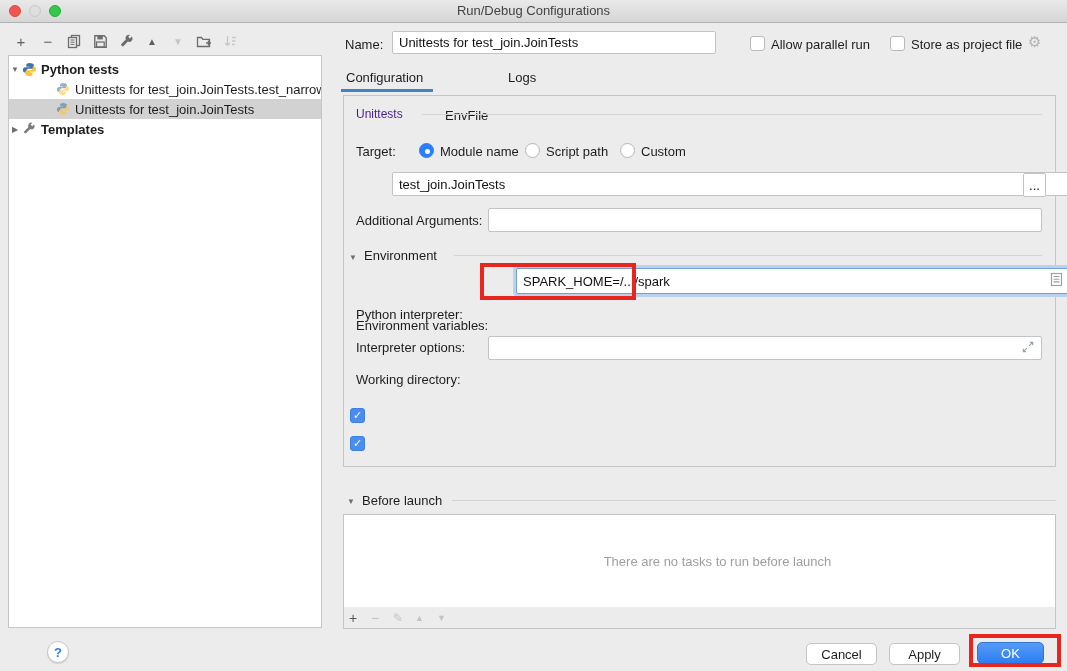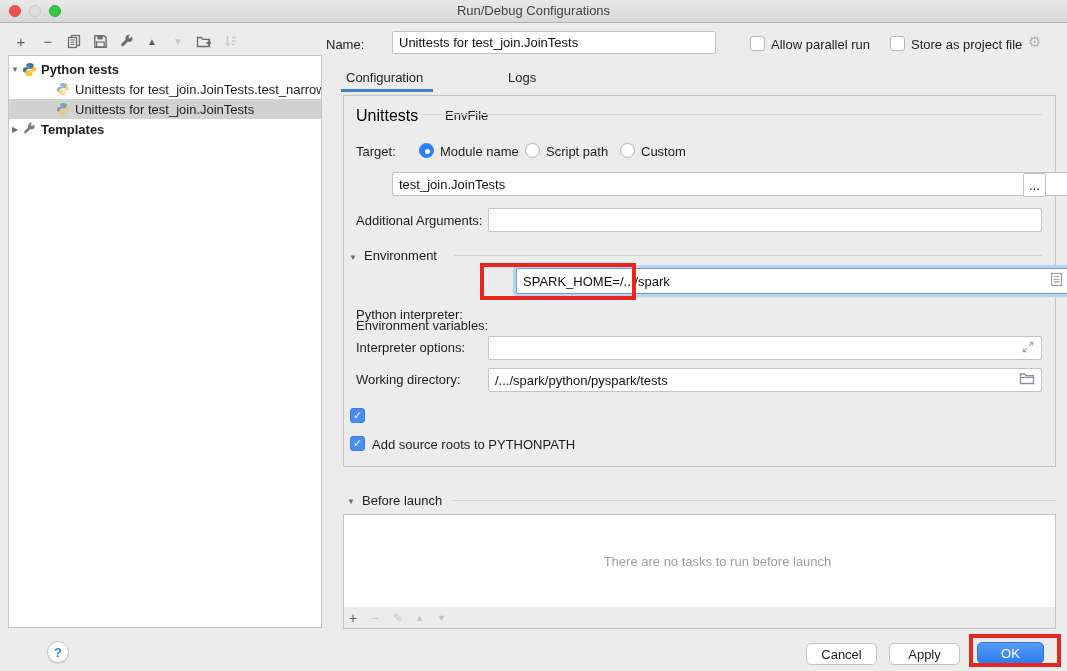--- a/index.html
+++ b/index.html
@@ -22,21 +22,21 @@
   .trow .exp{width:12px;text-align:center;font-size:8px;color:#6e6e6e;flex:0 0 12px;}
   .trow .ic{flex:0 0 16px;height:16px;margin-right:4px;display:flex;align-items:center;justify-content:center;}
   .trow.sel{background:#d2d2d2;}
   .bold{font-weight:bold;}
   
   .lbl{position:absolute;font-size:13px;color:#1d1d1f;white-space:nowrap;}
   .field{position:absolute;background:#fff;border:1px solid #c3c3c3;border-radius:2px;box-sizing:border-box;
     font-size:13px;color:#111;display:flex;align-items:center;padding:0 6px;white-space:nowrap;overflow:hidden;}
   input.field{outline:none;padding:0 6px;}
   .field .spacer{flex:1;}
-  .seclbl{position:absolute;font-size:16px;color:#000000;white-space:nowrap;}
+  .seclbl{position:absolute;font-size:12px;color:#4c1d95;white-space:nowrap;}
   .divline{position:absolute;height:1px;background:#d4d4d4;}
   .tri{position:absolute;font-size:8px;color:#6e6e6e;}
   
   .tab{position:absolute;top:70px;font-size:13px;color:#1d1d1f;}
   .tabline{position:absolute;top:89px;height:3px;background:#4083c9;}
   
   .radio{position:absolute;width:15px;height:15px;border-radius:50%;background:#fff;border:1px solid #b5b5b5;box-sizing:border-box;}
   .radio.on{background:#2c7ef8;border-color:#2c7ef8;}
   .radio.on::after{content:"";position:absolute;left:5px;top:5px;width:5px;height:5px;border-radius:50%;background:#fff;}
   .cb{position:absolute;width:15px;height:15px;border-radius:3px;background:#fff;border:1px solid #b9b9b9;box-sizing:border-box;}
@@ -144,21 +144,21 @@
       <span class="exp">▶</span>
       <span class="ic">
           <svg width="14" height="14" viewBox="0 0 15 15">
             <path d="M13.4 3.3a3.4 3.4 0 0 1-4.5 4.3L4.6 11.9a1.5 1.5 0 0 1-2.1-2.1l4.3-4.3A3.4 3.4 0 0 1 11.1.9L9.2 2.8l1.7 1.7 1.9-1.9c.3.5.5 1.1.6 1.7z" fill="#7d7d7d"></path>
           </svg>
         </span>
       <span class="bold">Templates</span>
     </div>
   </div>
 
-  <span class="lbl" style="left:326px;top:37px;">Name:</span>
+  <span class="lbl" style="left:345px;top:37px;">Name:</span>
   <input class="field" style="left: 392px; top: 31px; width: 324px; height: 23px;" readonly="" value="Unittests for test_join.JoinTests">
   <span class="cb" style="left:750px;top:36px;"></span>
   <span class="lbl" style="left:771px;top:37px;">Allow parallel run</span>
   <span class="cb" style="left:890px;top:36px;"></span>
   <span class="lbl" style="left:911px;top:37px;">Store as project file</span>
   <span class="abs" style="left:1028px;top:33px;font-size:15px;color:#b2b2b2;">⚙</span>
 
   <span class="tab" style="left:346px;">Configuration</span>
   <span class="tab" style="left:445px;margin-top:38px;">EnvFile</span>
   <span class="tab" style="left:508px;">Logs</span>
@@ -203,32 +203,23 @@
     <span class="lbl" style="left:12px;top:244px;">Interpreter options:</span>
     <div class="field" style="left:144px;top:240px;width:554px;height:24px;">
       <span></span>
       <span class="spacer"></span>
       <span><svg width="14" height="14" viewBox="0 0 15 15">
             <path d="M9.5 2.5h3v3M12.5 2.5 8.6 6.4M5.5 12.5h-3v-3M2.5 12.5l3.9-3.9" stroke="#98a0a8" stroke-width="1.2" fill="none"></path>
           </svg></span>
     </div>
 
     <span class="lbl" style="left:12px;top:276px;">Working directory:</span>
-    <div class="field" style="left:144px;top:272px;width:554px;height:24px;">
-      <span>/.../spark/python/pyspark/tests</span>
-      <span class="spacer"></span>
-      <span><svg width="16" height="13" viewBox="0 0 16 13">
-            <path d="M1.5 2h4.3L7 3.8h7.5v7.7H1.5z" fill="none" stroke="#8a95a0" stroke-width="1.4"></path>
-            <path d="M1.5 5.5h13" stroke="#8a95a0" stroke-width="1.2"></path>
-          </svg></span>
-    </div>
 
     <span class="cb on" style="left:6px;top:312px;"></span>
     <span class="cb on" style="left:6px;top:340px;"></span>
-    <span class="lbl" style="left:28px;top:341px;">Add source roots to PYTHONPATH</span>
   </div>
 
   <span class="tri" style="left:347px;top:497px;">▼</span>
   <span class="lbl" style="left:362px;top:493px;">Before launch</span>
   <div class="divline" style="left:452px;top:500px;width:604px;"></div>
 
   <div class="taskbox">
     <span>There are no tasks to run before launch</span>
   </div>
   <div class="taskbar">

